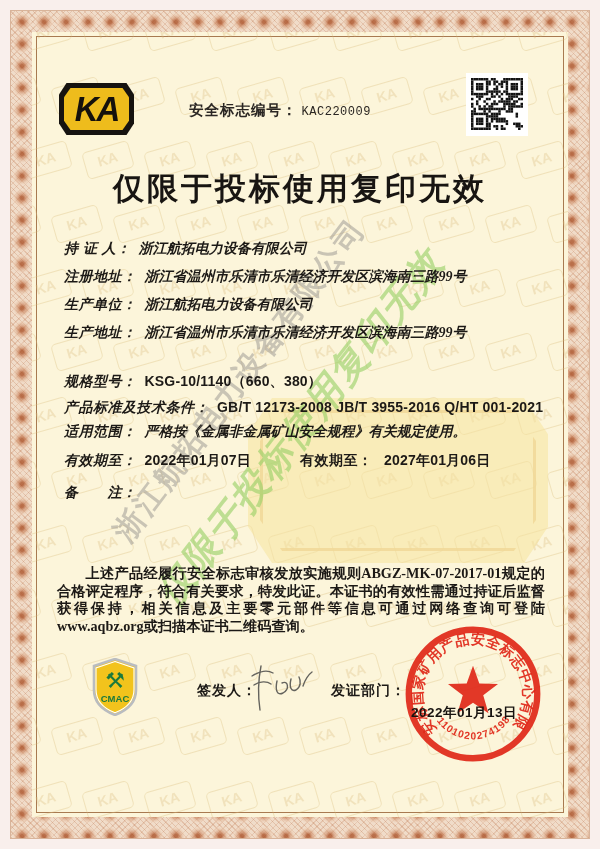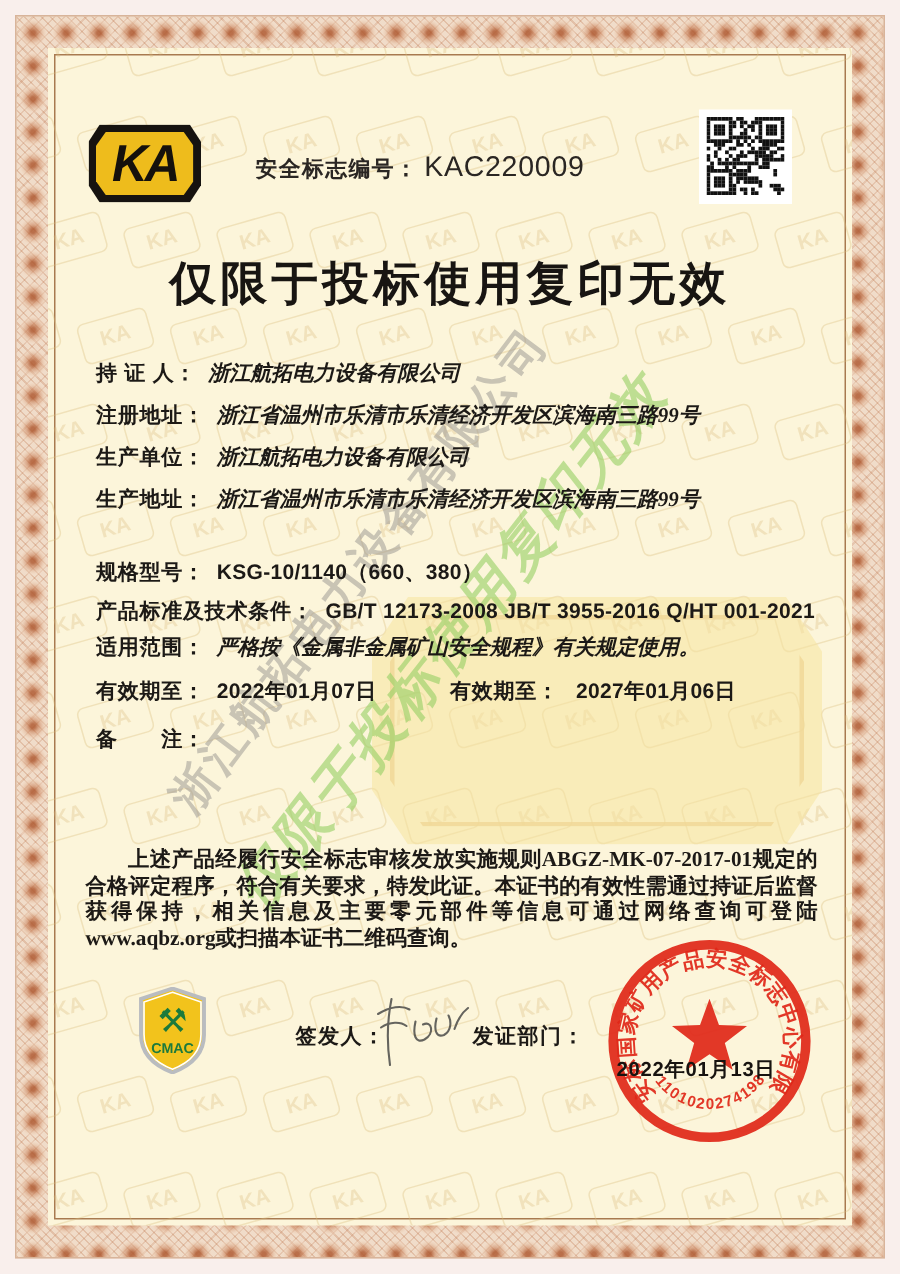--- a/index.html
+++ b/index.html
@@ -38,42 +38,42 @@
   
   .ka-badge{position:absolute;left:59px;top:83px;width:75px;height:52px;z-index:4;background:#161310;
         clip-path:polygon(10% 0,90% 0,100% 22%,100% 78%,90% 100%,10% 100%,0 78%,0 22%);}
   .ka-badge-inner{position:absolute;inset:5px;background:#eebc1c;
         clip-path:polygon(10% 0,90% 0,100% 22%,100% 78%,90% 100%,10% 100%,0 78%,0 22%);
         display:flex;align-items:center;justify-content:center;}
   .ka-badge-inner span{font-weight:900;font-style:italic;font-size:33px;color:#15110c;letter-spacing:-2px;
         transform:scaleY(1.05);}
   .cert-no{position:absolute;left:160px;top:101px;width:240px;z-index:4;font-size:14.5px;color:#2a2623;text-align:center;}
   .cert-no .lbl{font-weight:bold;letter-spacing:1px;}
-  .cert-no .val{font-family:Liberation Sans, sans-serif;font-size:19px;letter-spacing:.5px;}
+  .cert-no .val{font-family:Liberation Mono, monospace;font-size:12px;letter-spacing:.5px;}
   .qr-box{position:absolute;left:466px;top:73px;width:62px;height:63px;background:#ffffff;z-index:4;}
   .qr-box svg{position:absolute;left:5px;top:5px;}
   .page-title{position:absolute;left:0;top:168px;width:100%;z-index:4;text-align:center;
         font-family:"Liberation Serif",serif;font-weight:900;font-size:31px;letter-spacing:3px;color:#181512;}
   
   .row{position:absolute;left:64px;z-index:4;font-size:14px;color:#1c1916;white-space:nowrap;}
-  .row .lbl{display:inline-block;min-width:62px;font-weight:bold;letter-spacing:.5px;vertical-align:top;}
+  .row .lbl{display:inline-block;min-width:62px;font-weight:bold;letter-spacing:.5px;vertical-align:top;font-style:italic;}
   .row .val{margin-left:8px;}
   .v-kai{font-family:"Liberation Serif",serif;font-style:italic;font-weight:bold;}
   .v-bold{font-weight:bold;letter-spacing:.2px;}
   .row2-label{position:absolute;left:236px;top:0;font-weight:bold;letter-spacing:.5px;}
   .row2-val{position:absolute;left:320px;top:0;}
   
   .statement{position:absolute;left:57px;top:565px;width:488px;z-index:4;
         font-family:"Liberation Serif",serif;font-weight:bold;font-size:14.2px;line-height:17.6px;
         color:#1c1916;text-align:justify;text-indent:2em;}
   
   .cmac{position:absolute;left:90px;top:658px;z-index:4;}
   .signer-label,.dept-label{position:absolute;top:682px;z-index:4;font-size:14px;font-weight:bold;color:#1c1916;letter-spacing:1px;}
   .signer-label{left:197px;}
-  .dept-label{left:315px;}
+  .dept-label{left:331px;}
   .signature{position:absolute;left:247px;top:660px;z-index:4;}
   .seal{position:absolute;left:400px;top:621px;z-index:5;}
   .seal-date{position:absolute;left:411px;top:704px;z-index:6;font-size:13.5px;font-weight:bold;color:#171310;letter-spacing:.5px;}
 </style>
 </head>
 <body>
 
 <div class="page">
   <div class="band"></div>
   <div class="interior"></div>

